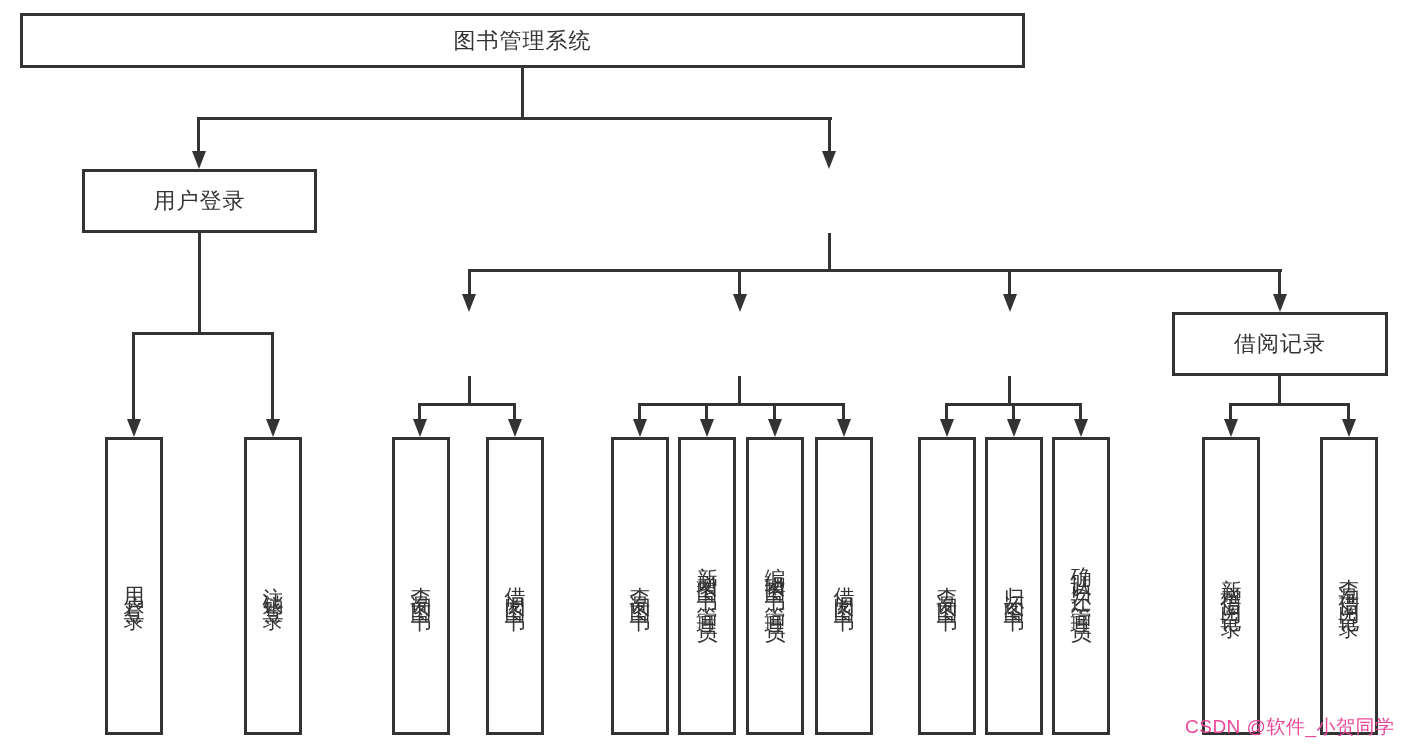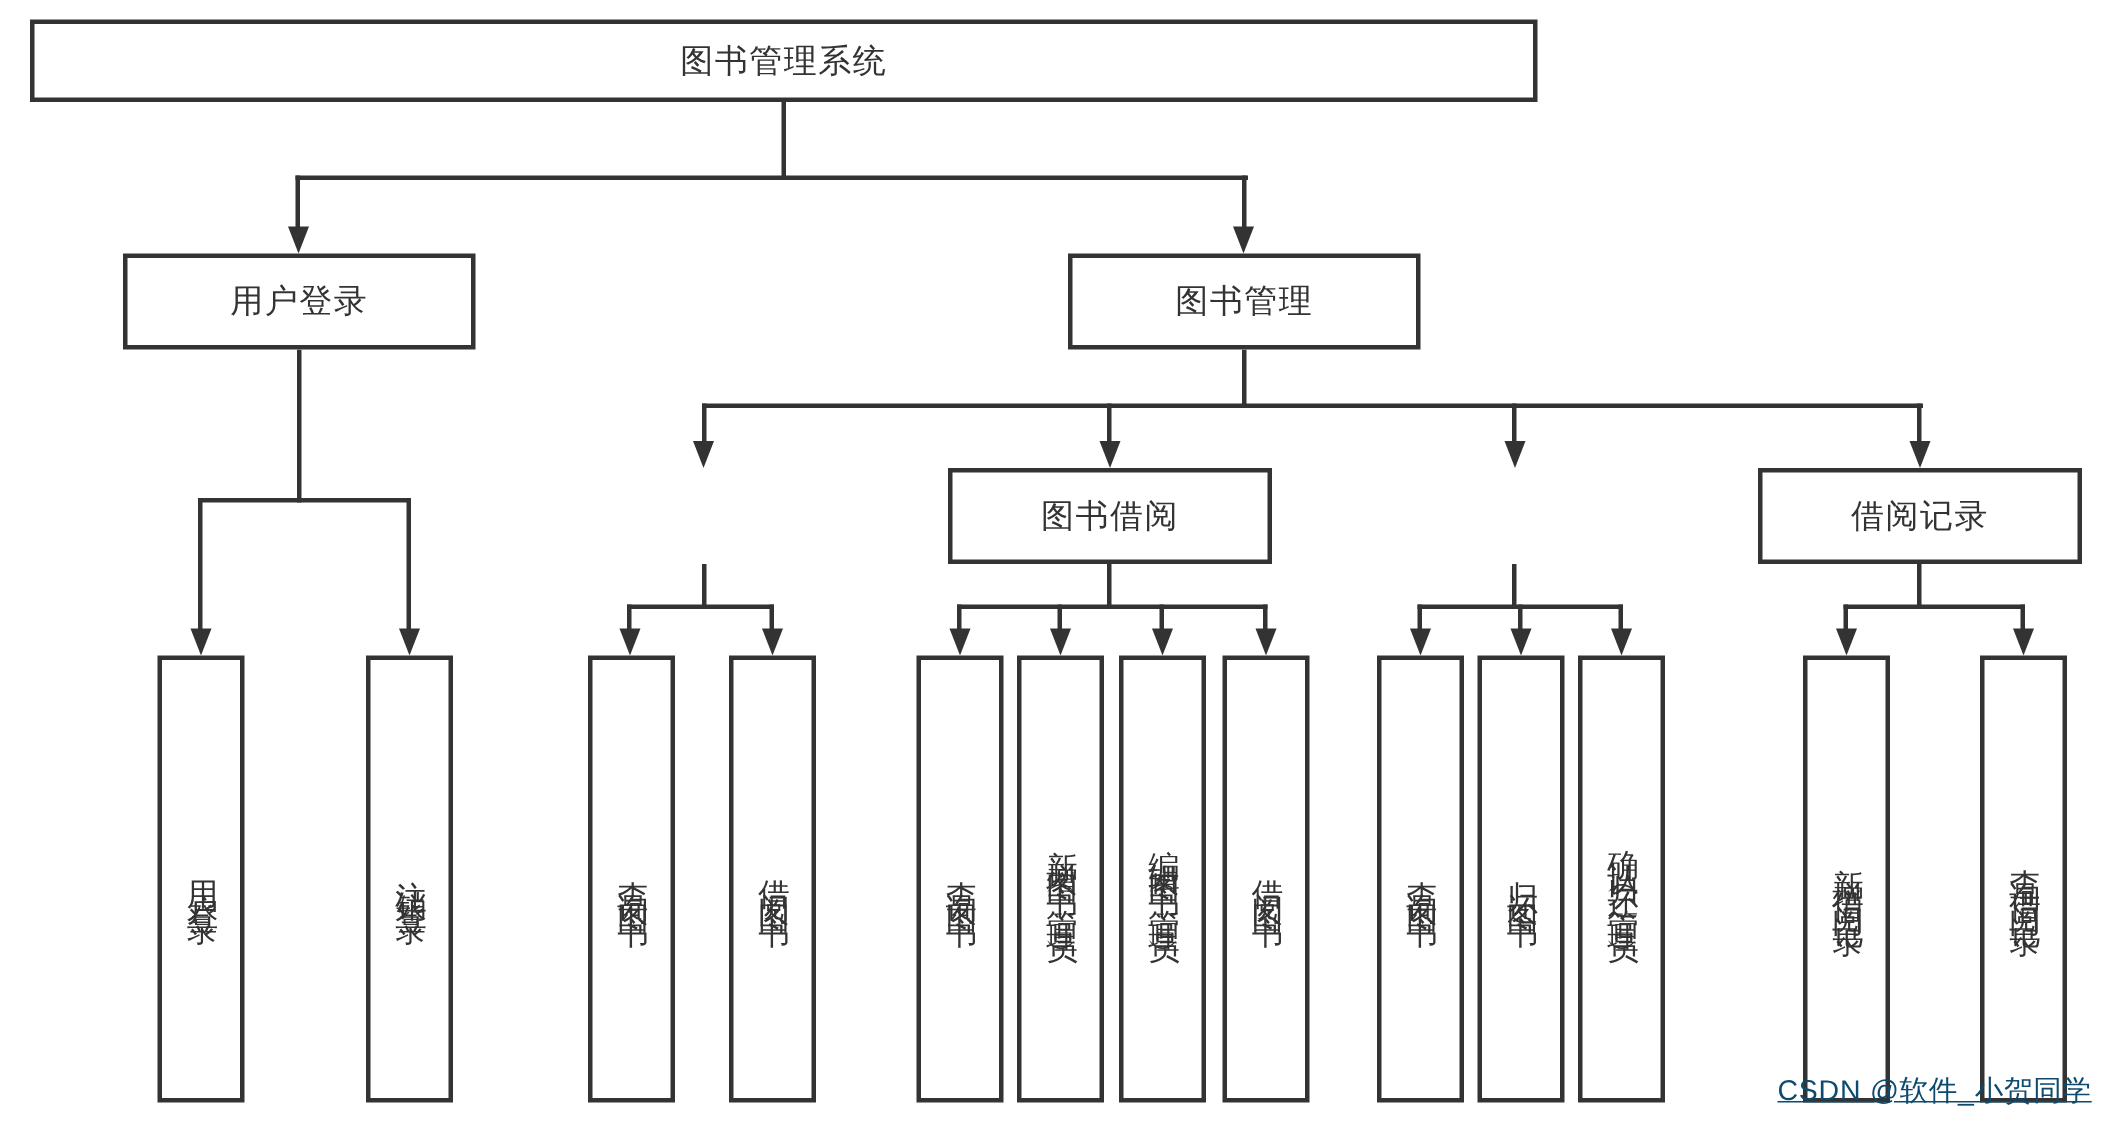--- a/index.html
+++ b/index.html
@@ -17,21 +17,21 @@
     font-size:21px;letter-spacing:8px;color:#333333;white-space:nowrap;
   }
   .line{position:absolute;background:#333333;z-index:1;}
   .arr{
     position:absolute;width:0;height:0;z-index:1;
     border-left:7px solid transparent;border-right:7px solid transparent;
     border-top:18px solid #333333;
   }
   .watermark{
     position:absolute;left:1185px;top:714px;z-index:3;
-    font-size:19px;color:#0c4a6e;letter-spacing:0.5px;white-space:nowrap;text-decoration:underline;
+    font-size:19px;color:#ec4899;letter-spacing:0.5px;white-space:nowrap;
   }
 </style>
 </head>
 <body>
 
 <div class="canvas">
 
   <div class="line" style="left:521px;top:68px;width:3px;height:51px"></div>
   <div class="line" style="left:197px;top:117px;width:635px;height:3px"></div>
   <div class="line" style="left:197px;top:117px;width:3px;height:35px"></div>
@@ -89,27 +89,21 @@
   <div class="line" style="left:1347px;top:403px;width:3px;height:17px"></div>
   <div class="arr" style="left:1342px;top:419px"></div>
 
   <div class="box hbox" style="left:20px;top:13px;width:1005px;height:55px">
     <span>图书管理系统</span>
   </div>
 
   <div class="box hbox" style="left:82px;top:169px;width:235px;height:64px">
     <span>用户登录</span>
   </div>
-  <div class="box hbox" style="left:712px;top:169px;width:235px;height:64px">
-    <span>图书管理</span>
-  </div>
 
-  <div class="box hbox" style="left:632px;top:312px;width:216px;height:64px">
-    <span>图书借阅</span>
-  </div>
   <div class="box hbox" style="left:1172px;top:312px;width:216px;height:64px">
     <span>借阅记录</span>
   </div>
 
   <div class="box" style="left:105px;top:437px;width:58px;height:298px">
     <span class="vtext">用户登录</span>
   </div>
   <div class="box" style="left:244px;top:437px;width:58px;height:298px">
     <span class="vtext">注销登录</span>
   </div>

